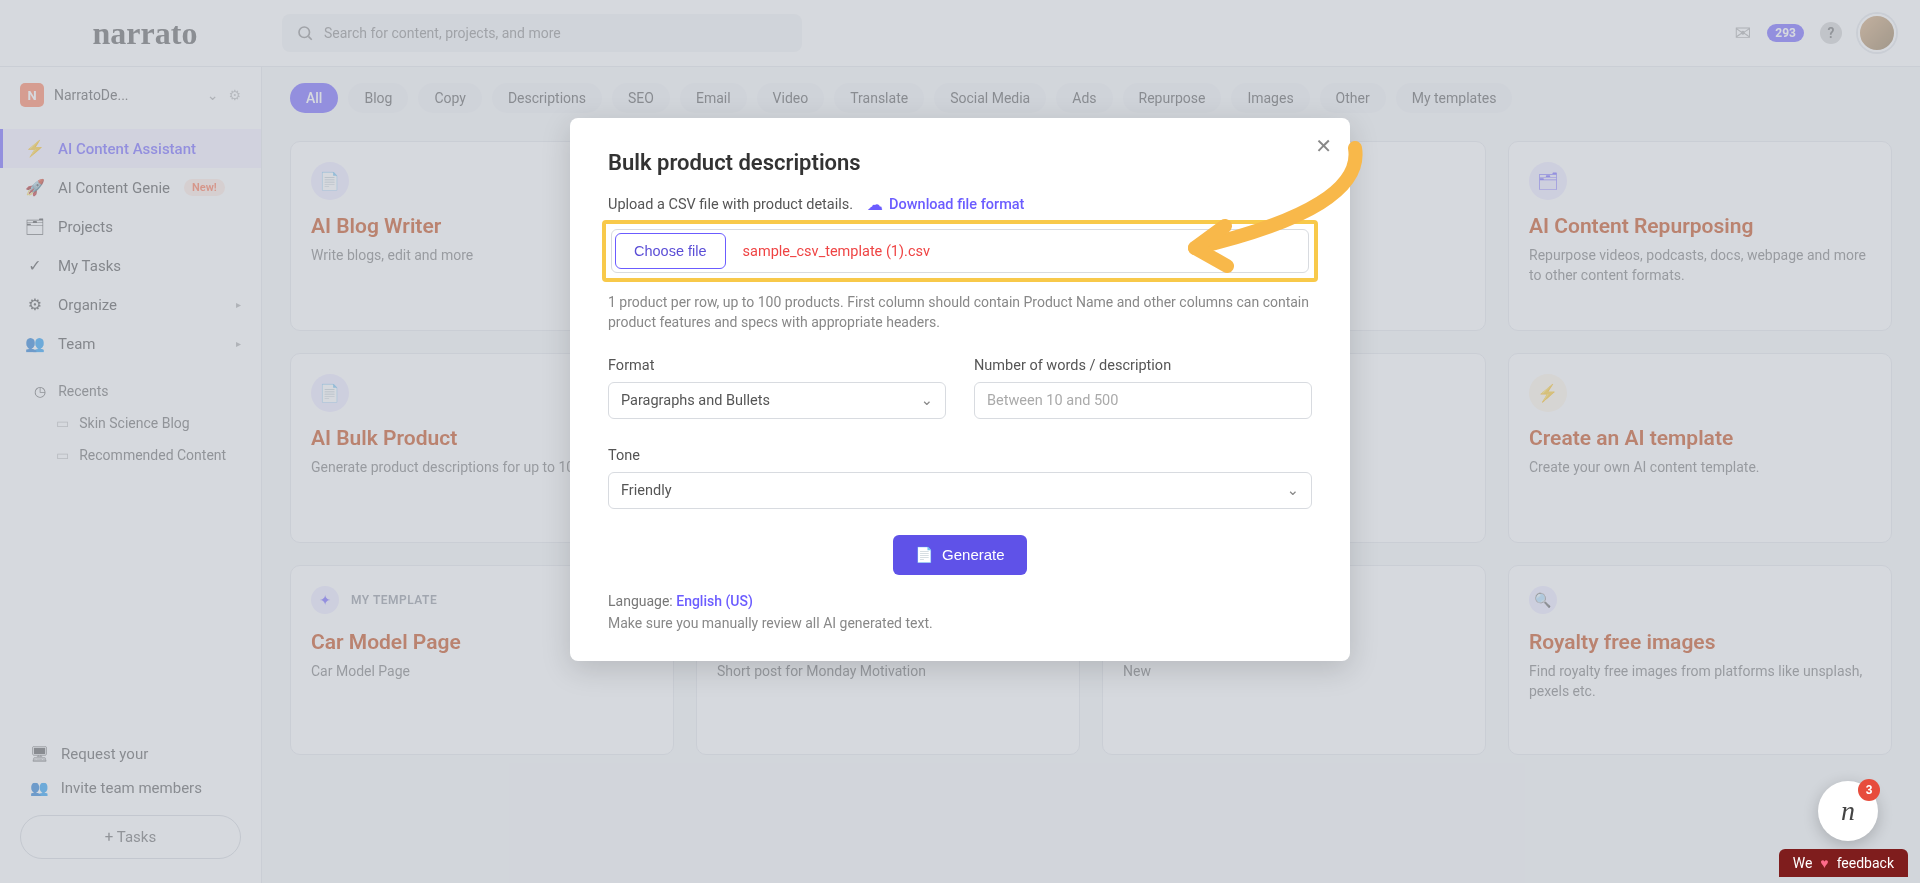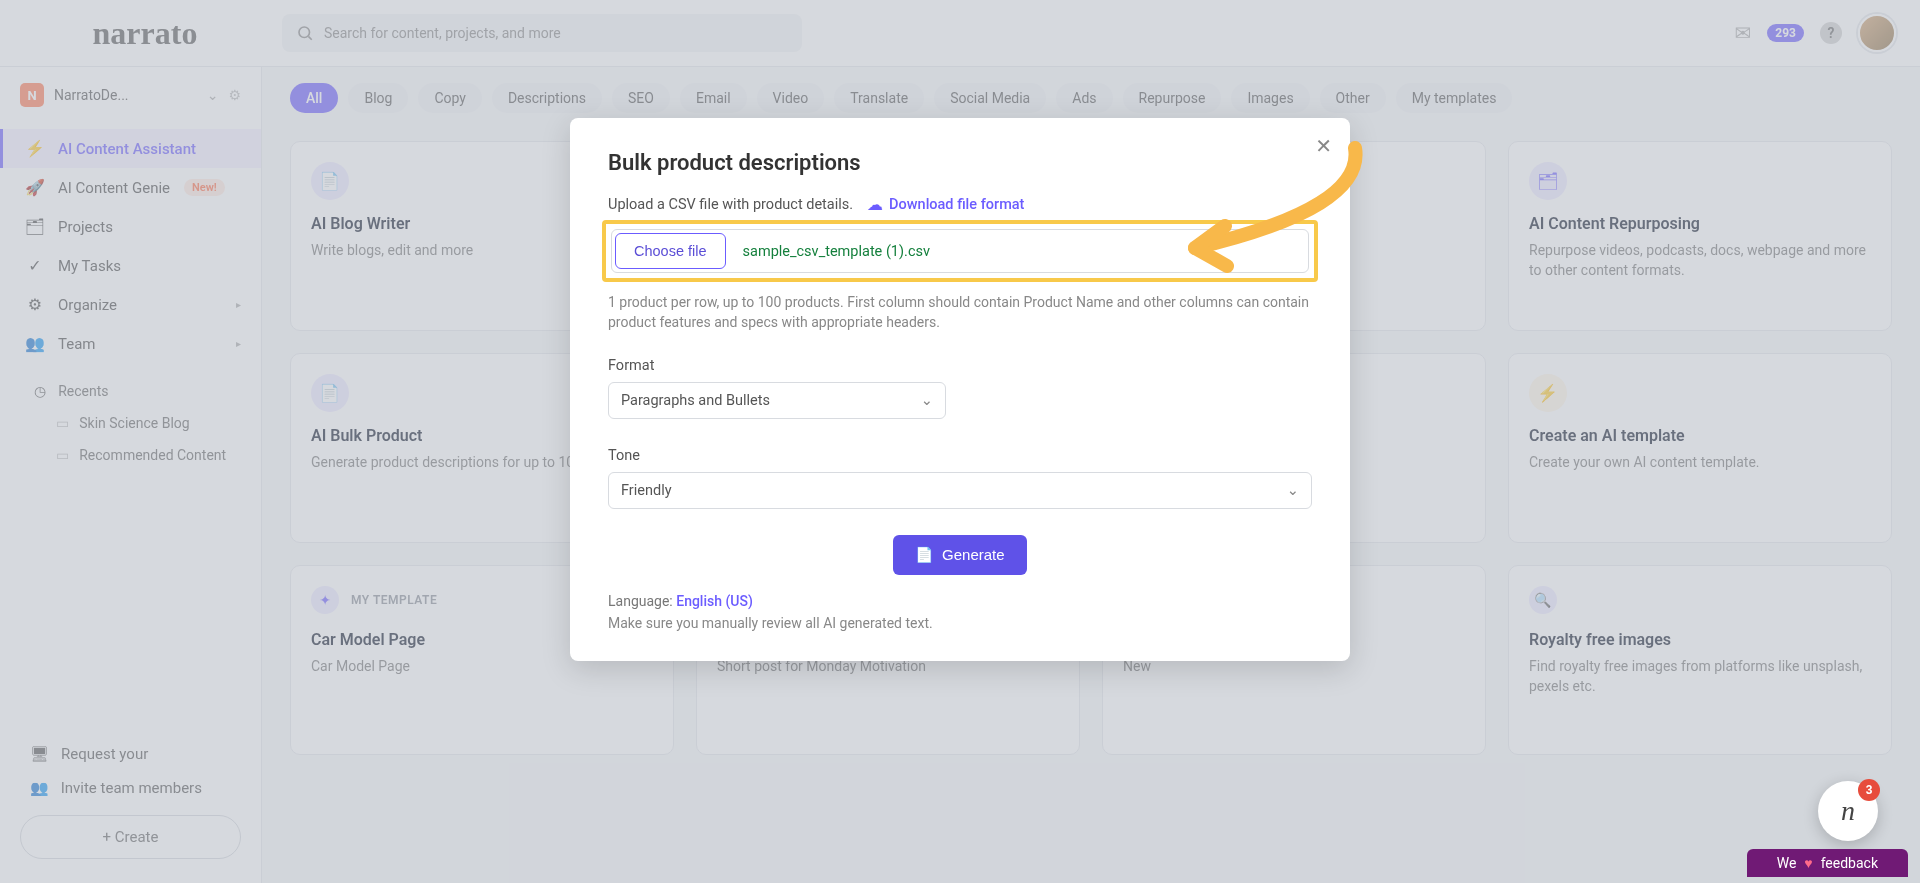--- a/index.html
+++ b/index.html
@@ -162,21 +162,21 @@
       min-height: 190px;
     }
     .card-ic {
       width: 38px; height: 38px; border-radius: 50%;
       background: #ece8ff; color: #6b5cff;
       display: flex; align-items: center; justify-content: center;
       margin-bottom: 14px;
       font-size: 17px;
     }
     .card-ic.search-ic { background:#eef1f4; color:#777; }
-    .card h3 { font-size: 16px; font-weight: 600; color: #0f172a; margin-bottom: 8px;}
+    .card h3 { font-size: 21px; font-weight: 600; color: #c2410c; margin-bottom: 8px;}
     .card p { font-size: 14px; color: #777; line-height: 1.4; }
     .tpl-label { color: #8a8f98; font-size: 12px; font-weight: 600; letter-spacing: .5px; }
     .tpl-card .card-ic { display:inline-flex; vertical-align:middle; margin-bottom:0; width:28px;height:28px; font-size:14px; background:#ece8ff;}
     .tpl-card .tpl-row { display:flex; align-items:center; gap:12px; margin-bottom:16px;}
     
     
     .overlay {
       position: absolute; inset: 0;
       background: rgba(180,185,195,0.55);
       z-index: 5;
@@ -219,21 +219,21 @@
       border: 1.5px solid #6b5cff;
       background: #fff;
       color: #5a4dd6;
       font-weight: 500;
       padding: 9px 18px;
       border-radius: 6px;
       margin: 3px;
       cursor: pointer;
       font-size: 14.5px;
     }
-    .file-name { padding-left: 14px; color: #15803d; font-size: 14.5px; }
+    .file-name { padding-left: 14px; color: #ef4444; font-size: 14.5px; }
     .hint { font-size: 14px; color: #888; margin-top: 10px; line-height: 1.45;}
     
     .form-grid { display: grid; grid-template-columns: 1fr 1fr; gap: 28px; margin-top: 24px;}
     .form-field label { display: block; font-size: 14.5px; color: #555; margin-bottom: 8px;}
     .sel, .txt-in {
       width: 100%;
       border: 1px solid #d8dbe0;
       border-radius: 6px;
       padding: 9px 12px;
       font-size: 14.5px;
@@ -293,23 +293,23 @@
       position: absolute; top: -2px; right: -2px;
       width: 22px; height: 22px; border-radius: 50%;
       background: #e74c3c; color: #fff;
       font-size: 12px; font-weight: 700;
       display: flex; align-items: center; justify-content: center;
       font-family: sans-serif; font-style: normal;
     }
     .feedback-pill {
       position: absolute;
       right: 12px; bottom: 6px;
-      background: #701a75;
+      background: #7f1d1d;
       color: #fff;
-      padding: 6px 30px;
+      padding: 6px 14px;
       border-radius: 6px 6px 0 0;
       font-size: 14px;
       z-index: 20;
       display: flex; gap: 8px; align-items: center;
     }
     .feedback-pill .heart { color: #ff6b8a; }
   </style>
 </head>
 <body>
 
@@ -383,21 +383,21 @@
   <div class="sidebar-bottom">
     <div class="sb-link">
       <span>🖥</span>
       <span>Request your</span>
     </div>
     <div class="sb-link">
       <span>👥</span>
       <span>Invite team members</span>
     </div>
     <div class="create-btn">
-      <span>+ </span><span>Create</span>
+      <span>+ </span><span>Tasks</span>
     </div>
   </div>
 </div>
 
 <div class="main">
   <div class="pills">
     <span class="pill active">All</span>
     <span class="pill">Blog</span>
     <span class="pill">Copy</span>
     <span class="pill">Descriptions</span>
@@ -495,20 +495,26 @@
   <div class="hint">1 product per row, up to 100 products. First column should contain Product Name and other columns can contain product features and specs with appropriate headers.</div>
 
   <div class="form-grid">
     <div class="form-field">
       <label>Format</label>
       <div class="sel">
         <span>Paragraphs and Bullets</span>
         <span style="color:#888;">⌄</span>
       </div>
     </div>
+    <div class="form-field">
+      <label>Number of words / description</label>
+      <div class="txt-in">
+        <span>Between 10 and 500</span>
+      </div>
+    </div>
     <div class="form-field full">
       <label>Tone</label>
       <div class="sel">
         <span>Friendly</span>
         <span style="color:#888;">⌄</span>
       </div>
     </div>
   </div>
 
   <div class="gen-wrap">

